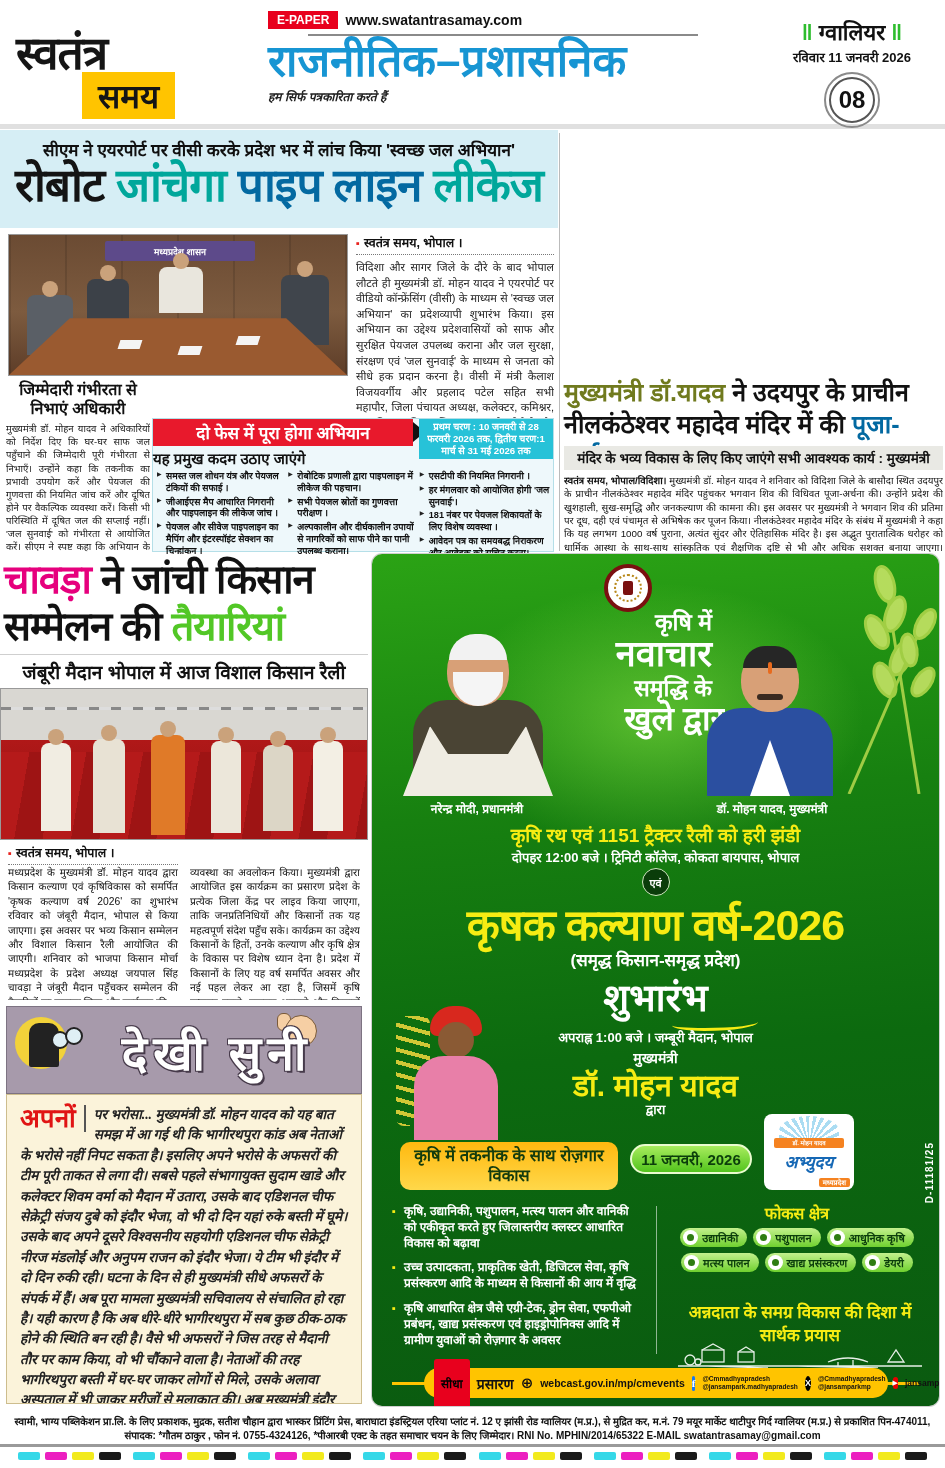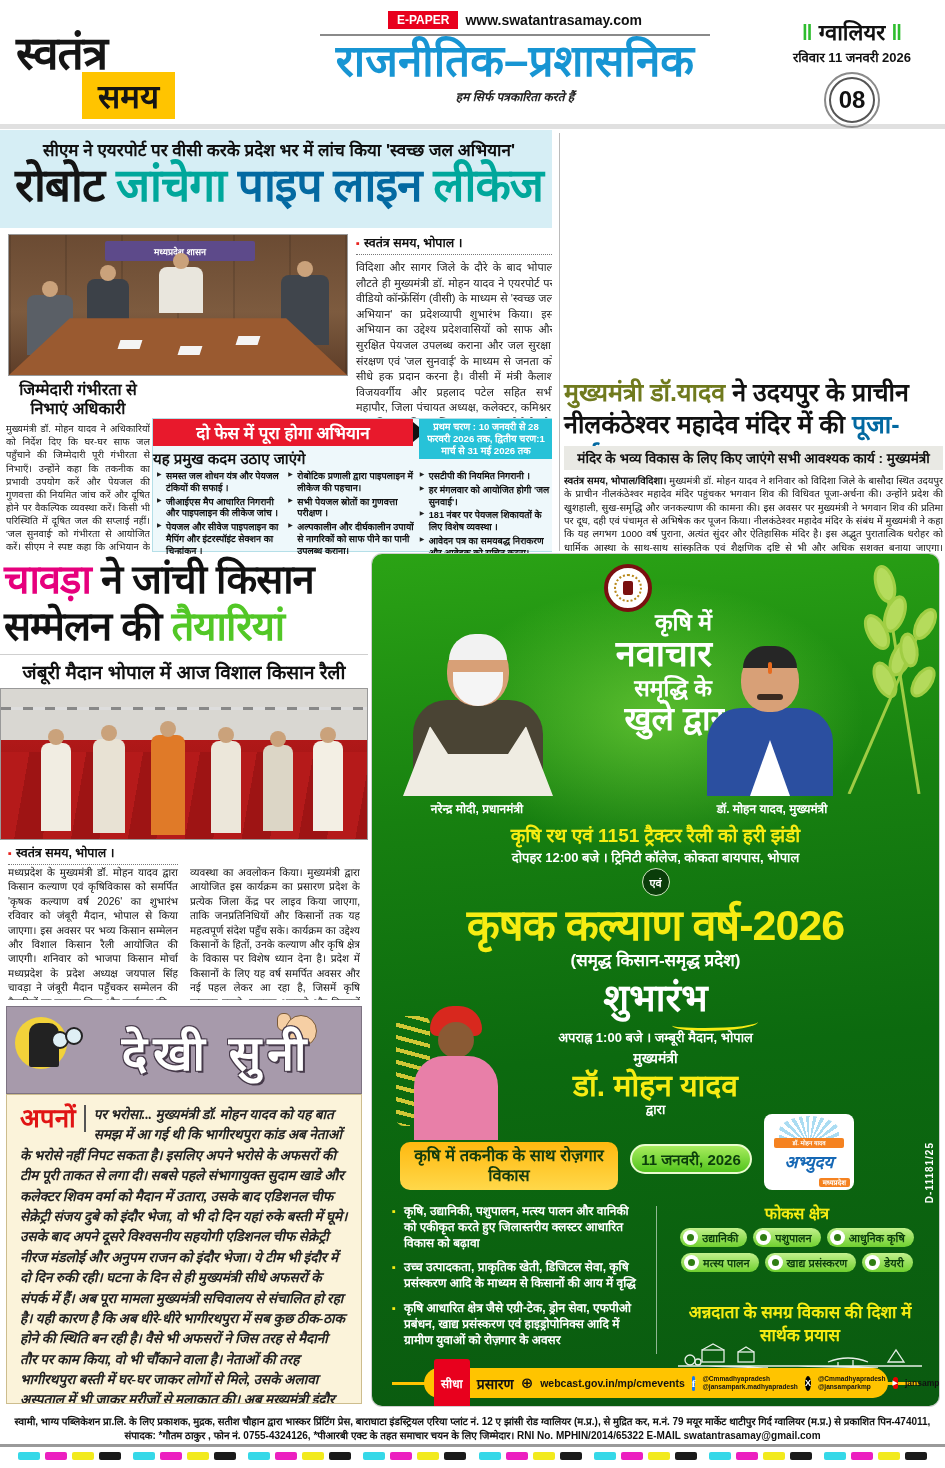--- a/index.html
+++ b/index.html
@@ -6,35 +6,35 @@
   #page{position:relative;width:945px;height:1468px;background:#fff;overflow:hidden;
         font-family:"Liberation Sans","DejaVu Sans",sans-serif;color:#111;}
   .abs{position:absolute;}
   .ctr{text-align:center;}
   .jst{text-align:justify;}
 
   
   #masthead{left:0;top:0;width:945px;height:124px;border-bottom:5px solid #e0e0e0;background:#fff;}
   .logo1{left:16px;top:20px;font-size:46px;font-weight:900;letter-spacing:-1px;color:#151515;}
   .logo2{left:82px;top:72px;background:#ffc400;padding:1px 16px;font-size:33px;font-weight:900;color:#151515;}
-  .mh-c{left:280px;top:10px;width:470px;text-align:center;}
+  .mh-c{left:268px;top:10px;width:470px;}
   .epaper{display:inline-block;background:#e8001d;color:#fff;font-size:12px;font-weight:800;padding:2px 9px;margin-right:7px;vertical-align:middle;}
   .mh-url{font-size:14px;font-weight:700;vertical-align:middle;}
   .mh-rule{border:0;border-top:2px solid #8a8a8a;margin:5px 40px 2px 40px;}
   .mh-title{font-size:44px;font-weight:900;color:#1795d3;line-height:1.05;}
   .mh-tag{font-size:12px;font-weight:700;font-style:italic;color:#222;margin-top:4px;}
   .mh-r{right:8px;top:16px;width:170px;text-align:center;}
   .mh-city{font-size:22px;font-weight:900;}
   .gbar{color:#2ebd2e;font-weight:900;}
   .mh-date{font-size:13px;font-weight:700;margin-top:2px;}
   .pgring{display:inline-block;margin-top:6px;border:2px solid #8a8a8a;border-radius:50%;padding:3px;}
   .pgnum{width:42px;height:42px;border:2px solid #555;border-radius:50%;display:flex;align-items:center;justify-content:center;font-size:24px;font-weight:700;}
 
   
-  #s1{left:0;top:130px;width:552px;height:424px;overflow:hidden;}
+  #s1{left:0;top:130px;width:552px;height:424px;overflow:hidden;padding-left:32px;}
   .s1top{left:0;top:0;width:558px;height:98px;background:#d6eef5;padding-top:8px;box-sizing:border-box;}
   .kicker{font-size:17px;font-weight:800;color:#101010;}
   .h1line{font-size:46px;font-weight:900;line-height:1.05;letter-spacing:-1px;}
   .hb{color:#141414;} .ht{color:#00a79b;} .hr{color:#0369a1;}
   .photo{overflow:hidden;border:1px solid #999;box-sizing:border-box;}
   #ph1{left:8px;top:104px;width:340px;height:142px;background:linear-gradient(#6b4b33,#7d5b3f 55%,#5d3d28);}
   .wood{position:absolute;inset:0;background:repeating-linear-gradient(90deg,rgba(0,0,0,.12) 0 2px,transparent 2px 56px);}
   .ph1-banner{position:absolute;left:96px;top:6px;width:150px;height:20px;background:#5d4a8a;color:#fff;font-size:9px;font-weight:700;display:flex;align-items:center;justify-content:center;border-radius:2px;}
   .tbl{position:absolute;left:0;bottom:0;width:100%;height:58%;background:#9a5a30;clip-path:polygon(18% 30%,82% 30%,100% 100%,0 100%);}
   .paper{position:absolute;width:22px;height:9px;background:#f4f4f4;transform:skewX(-18deg);}
@@ -149,21 +149,21 @@
   .foct{position:absolute;left:296px;top:648px;width:258px;text-align:center;color:#f6ec13;font-size:16px;font-weight:900;}
   .pills{position:absolute;left:292px;top:674px;width:266px;display:flex;flex-wrap:wrap;gap:6px;justify-content:center;}
   .pill{display:flex;align-items:center;gap:4px;background:linear-gradient(#c3f18d,#6fd02f);border-radius:14px;padding:2px 9px 2px 3px;}
   .pill i{width:15px;height:15px;border-radius:50%;background:#fff;display:inline-block;position:relative;}
   .pill i::after{content:"";position:absolute;left:4px;top:4px;width:7px;height:7px;border-radius:50%;background:#2e7d12;}
   .pill b{font-size:11px;font-weight:800;color:#0b3d0b;white-space:nowrap;}
   .adtag{position:absolute;left:300px;top:748px;width:256px;text-align:center;color:#f6ec13;font-size:17px;font-weight:900;line-height:1.35;}
   .farmart{position:absolute;left:306px;top:788px;width:244px;height:26px;opacity:.9;}
   .sbar{position:absolute;left:52px;top:814px;width:464px;height:30px;background:#ffc400;border-radius:15px;display:flex;align-items:center;gap:7px;padding:0 10px;box-sizing:border-box;}
   .sbar-ext{position:absolute;top:828px;height:3px;background:#ffc400;}
-  .sidha{background:#e8001d;color:#ffffff;font-size:12px;font-weight:900;padding:16px 7px;border-radius:3px;}
+  .sidha{background:#e8001d;color:#000000;font-size:12px;font-weight:900;padding:16px 7px;border-radius:3px;}
   .prasar{font-size:14px;font-weight:700;color:#111;}
   .globe{font-size:15px;font-weight:900;color:#111;}
   .surl{font-size:10.5px;font-weight:800;color:#111;}
   .fbic{width:15px;height:15px;background:#1877f2;border-radius:3px;color:#fff;font-size:11px;font-weight:900;display:flex;align-items:center;justify-content:center;font-family:"Liberation Serif",serif;}
   .xic{width:15px;height:15px;background:#000;border-radius:50%;color:#fff;font-size:9px;font-weight:900;display:flex;align-items:center;justify-content:center;}
   .ytic{width:17px;height:12px;background:#e80000;border-radius:3px;color:#fff;font-size:7px;display:flex;align-items:center;justify-content:center;}
   .stiny{font-size:6.6px;font-weight:700;color:#111;line-height:1.25;text-align:left;}
   .syt{font-size:8.5px;font-weight:800;color:#111;}
 
   

